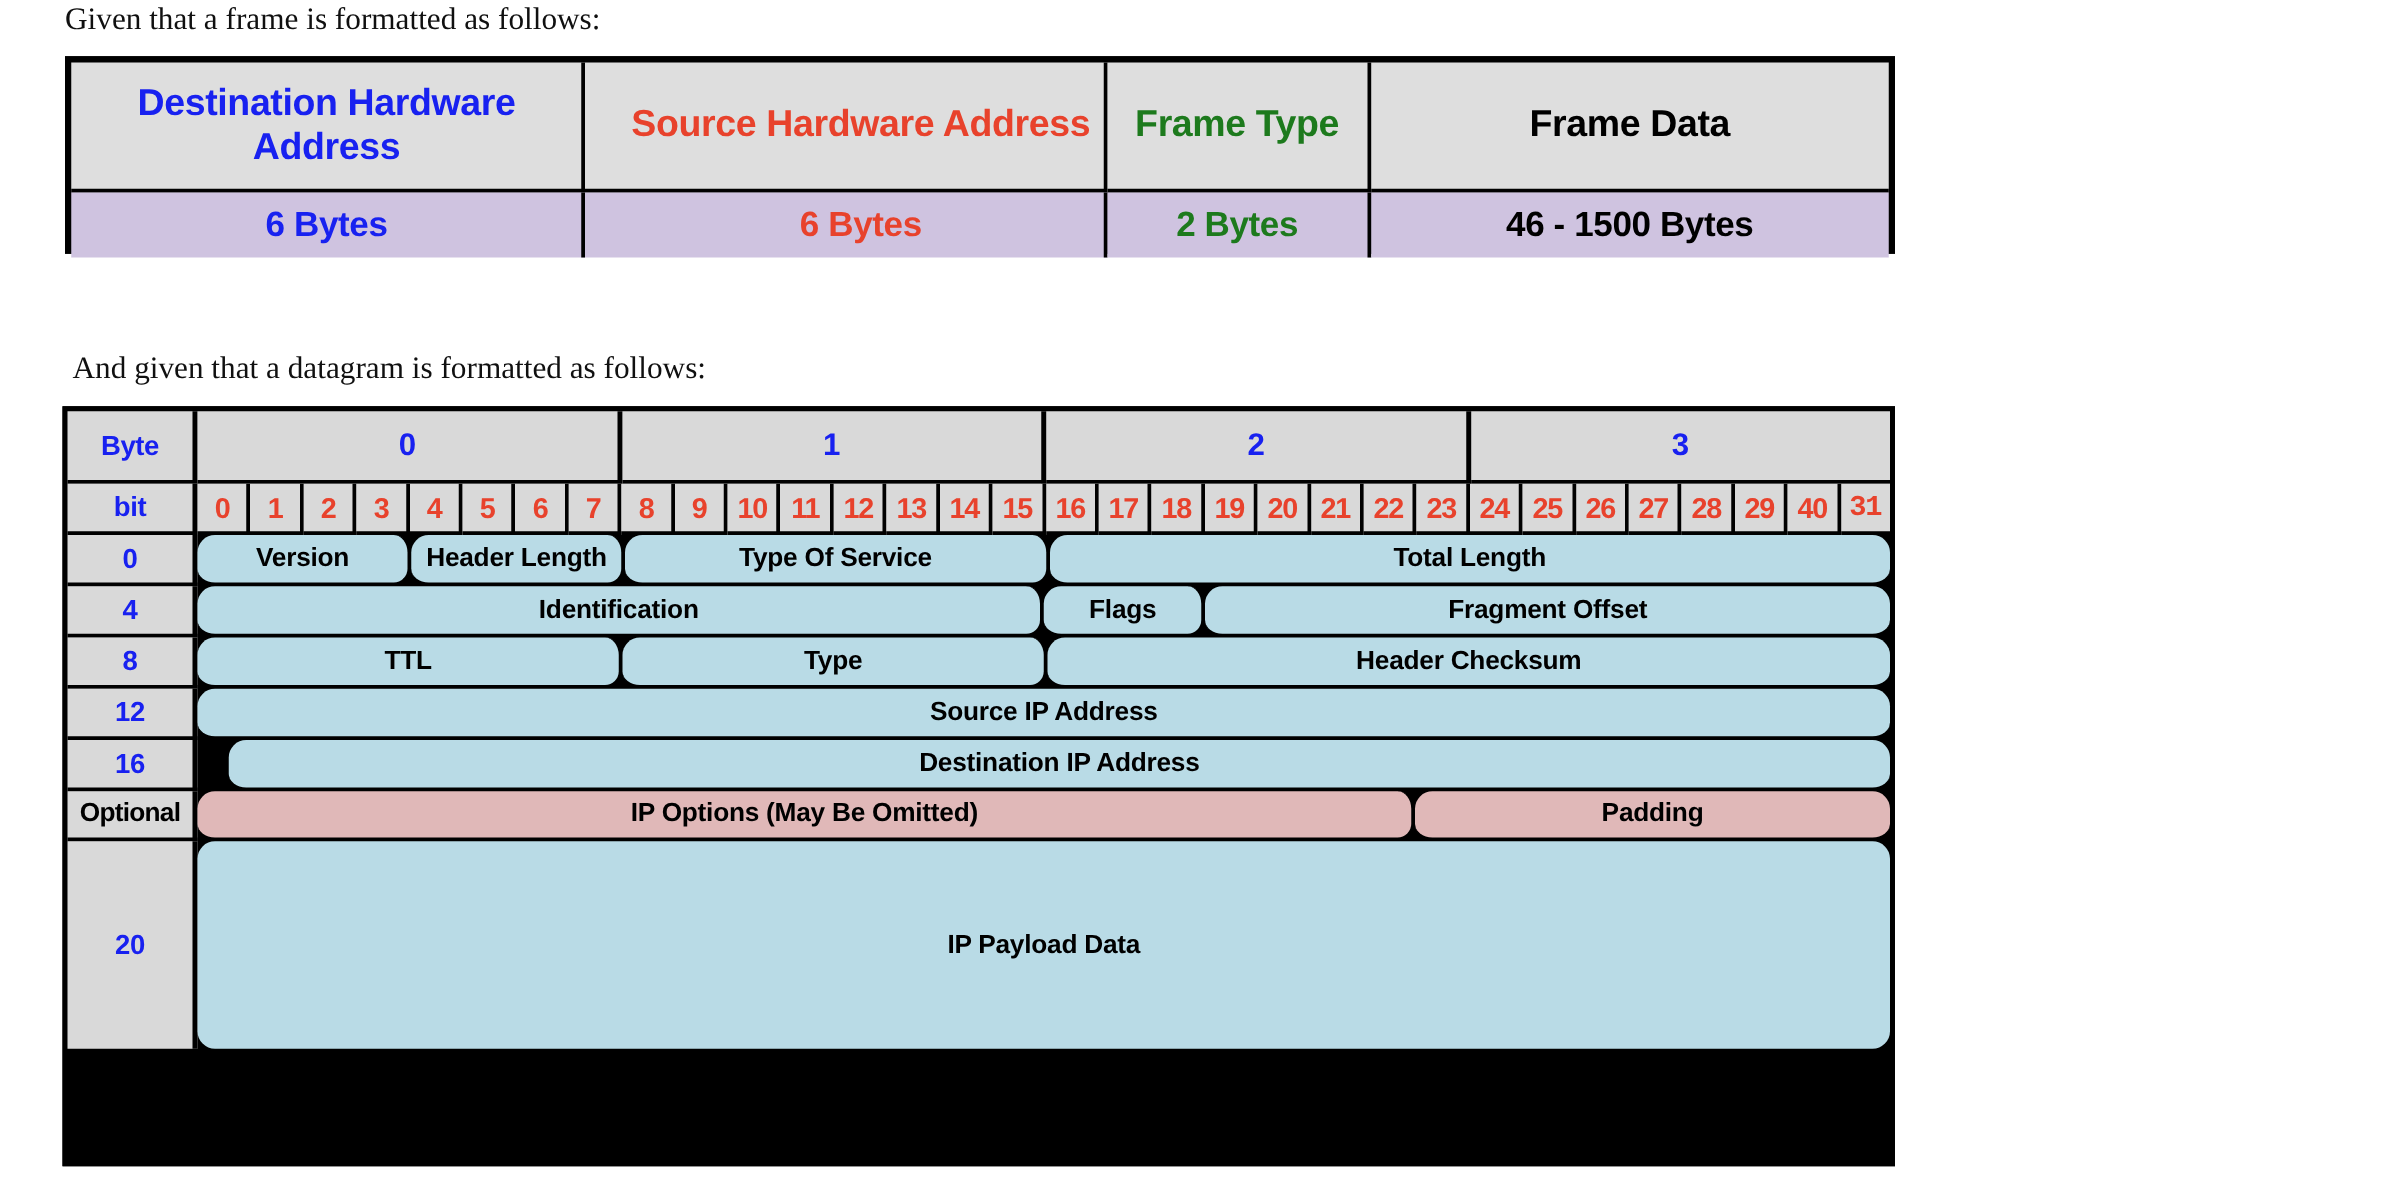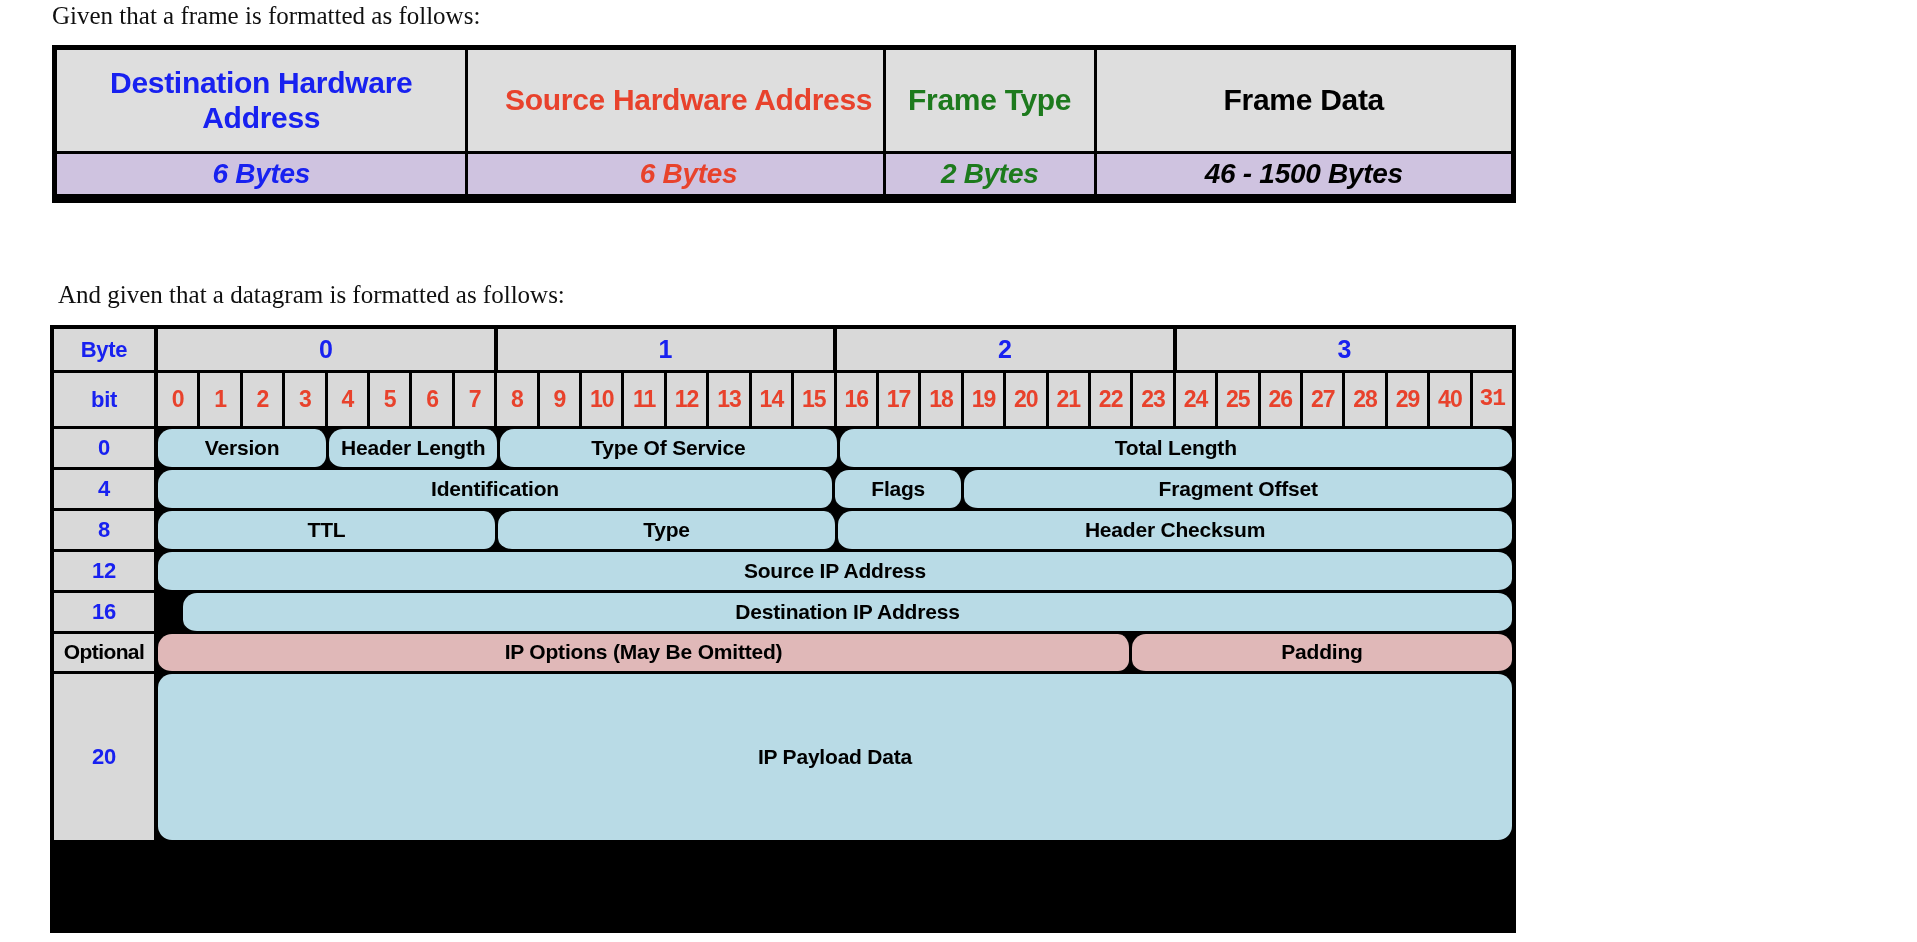--- a/index.html
+++ b/index.html
@@ -42,23 +42,22 @@
     width:1464px;height:158px;
     border:5px solid #000000;
     box-sizing:border-box;
     background:#000000;
   }
   #frame-row-names{
     display:flex;height:104px;width:100%;
     box-sizing:border-box;
   }
   #frame-row-sizes{
-    display:flex;height:40px;width:100%;
-    box-sizing:border-box;
-    font-style:italic;
+    display:flex;height:52px;width:100%;
+    box-sizing:border-box;
   }
   .frame-name-cell{
     background:#dedede;
     border-right:3px solid #000;
     border-bottom:3px solid #000;
     font-size:30px;
     padding:0 6px;
   }
   .frame-name-cell:last-child{border-right:none;}
   .frame-size-cell{
@@ -125,22 +124,22 @@
     font-size:21px;
     border-right:3px solid #000;
     border-bottom:3px solid #000;
     letter-spacing:-0.2px;
     border-radius:14px;
   }
   .fld:last-child{border-right:none;}
   .fld.opt{background:#e0b8b8;}
   .fld.payload{border-bottom:none;}
 
-  .h-row-byte{height:44px;}
-  .h-row-bit{height:56px;}
+  .h-row-byte{height:58px;}
+  .h-row-bit{height:41px;}
   .h-row-field{height:41px;}
   .h-row-opt{height:40px;}
   .h-row-payload{height:166px;}
 </style>
 </head>
 <body>
 
 <div class="page">
 
   <div class="intro" id="intro-frame">Given that a frame is formatted as follows:</div>

